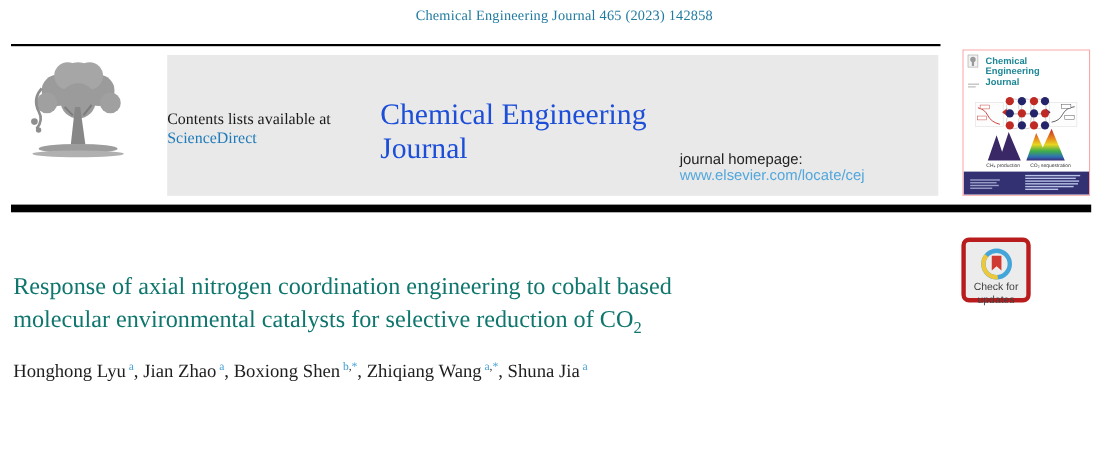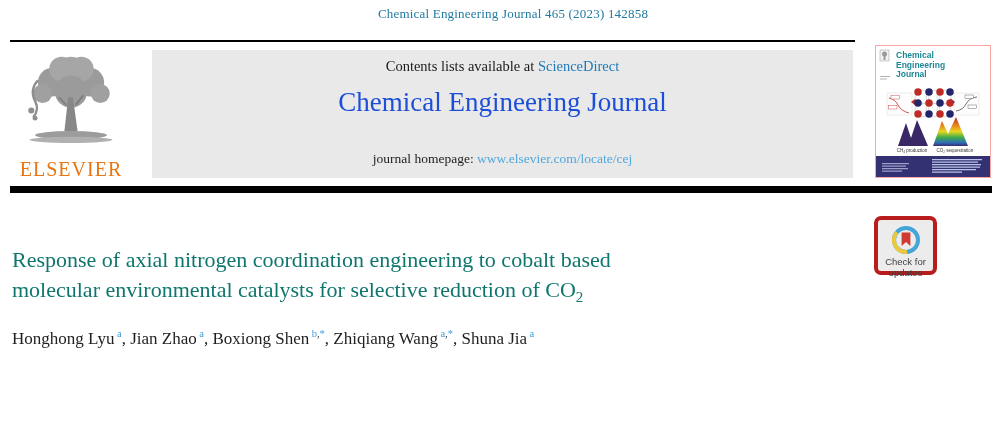--- a/index.html
+++ b/index.html
@@ -13,25 +13,25 @@
   .rule-thick { position:absolute; left:10px; top:186px; width:982px; height:7px; background:#000; }
 
   
   .elsevier { position:absolute; left:14px; top:50px; width:114px; height:132px; text-align:center; }
   .elsevier svg { display:block; margin:0 auto; }
   .elsevier-word { font-family:"Liberation Serif", serif; font-size:20px; color:#e87511;
                    letter-spacing:1px; margin-top:2px; }
 
   
   .banner { position:absolute; left:152px; top:50px; width:701px; height:128px;
-            background:#e9e9e9; display:flex; flex-direction:column; align-items:center; }
+            background:#e9e9e9; display:flex; flex-direction:row; align-items:center; }
   .contents-line { margin-top:8px; font-size:14.5px; color:#1a1a1a; }
   .contents-line .sd-link { color:#1e7ab8; cursor:pointer; }
   .banner-journal { margin-top:12px; font-size:27px; color:#1d4ed8; }
-  .homepage-line { margin-top:auto; margin-bottom:11px; font-family:Liberation Serif, serif;
+  .homepage-line { margin-top:auto; margin-bottom:11px; font-family:Liberation Sans, sans-serif;
                    font-size:13.5px; color:#222; }
   .homepage-line .hp-link { color:#52a7dc; cursor:pointer; }
 
   
   .cover { position:absolute; left:875px; top:45px; width:116px; height:133px;
            background:#fff; border:1px solid #fca5a5; }
 
   
   .title { position:absolute; left:12px; top:245px; font-size:22px; line-height:30px; color:#0f766e; }
   .title sub { font-size:15px; }
@@ -75,21 +75,20 @@
         <circle cx="55" cy="44" r="17" fill="#9b9b9b"></circle>
       </g>
       <path d="M20,32 q-9,10 -3,22 q5,9 -2,17" stroke="#8e8e8e" stroke-width="2.5" fill="none"></path>
       <circle cx="13" cy="64" r="3.2" fill="#8e8e8e"></circle>
       <circle cx="17" cy="72" r="2.6" fill="#8e8e8e"></circle>
       <path d="M52,50 l-4,36 l14,0 l-5,-36 z" fill="#878787"></path>
       <path d="M50,58 l-8,-8 M60,58 l8,-10" stroke="#7d7d7d" stroke-width="2" fill="none"></path>
       <ellipse cx="55" cy="90" rx="38" ry="4.5" fill="#9c9c9c"></ellipse>
       <ellipse cx="55" cy="95" rx="44" ry="3.2" fill="#b0b0b0"></ellipse>
     </svg>
-    <div class="elsevier-word">ELSEVIER</div>
   </div>
 
   <div class="banner">
     <div class="contents-line">
       <span>Contents lists available at </span><span class="sd-link">ScienceDirect</span>
     </div>
     <div class="banner-journal">Chemical Engineering Journal</div>
     <div class="homepage-line">
       <span>journal homepage: </span><span class="hp-link">www.elsevier.com/locate/cej</span>
     </div>

